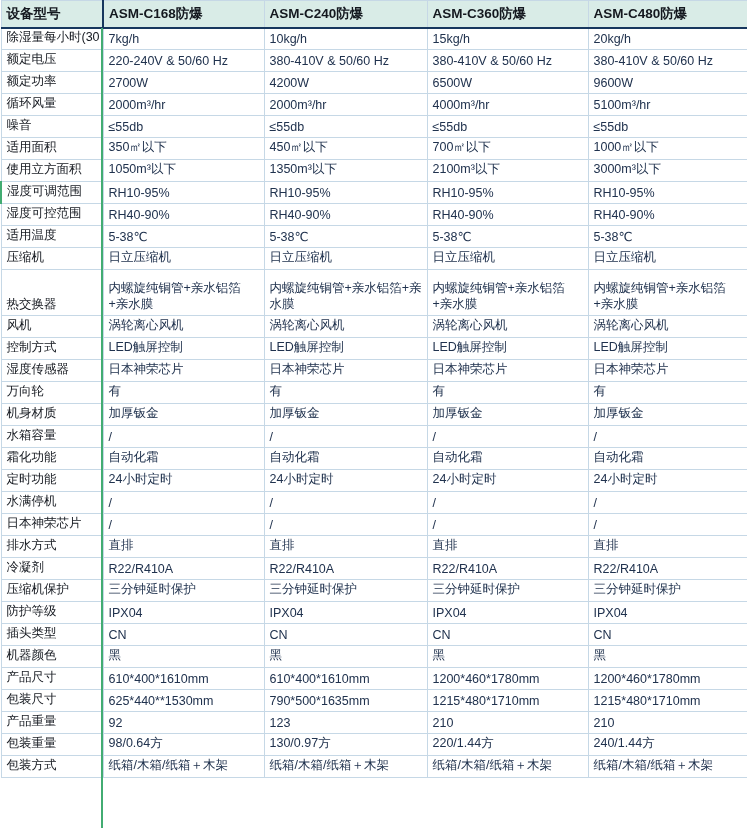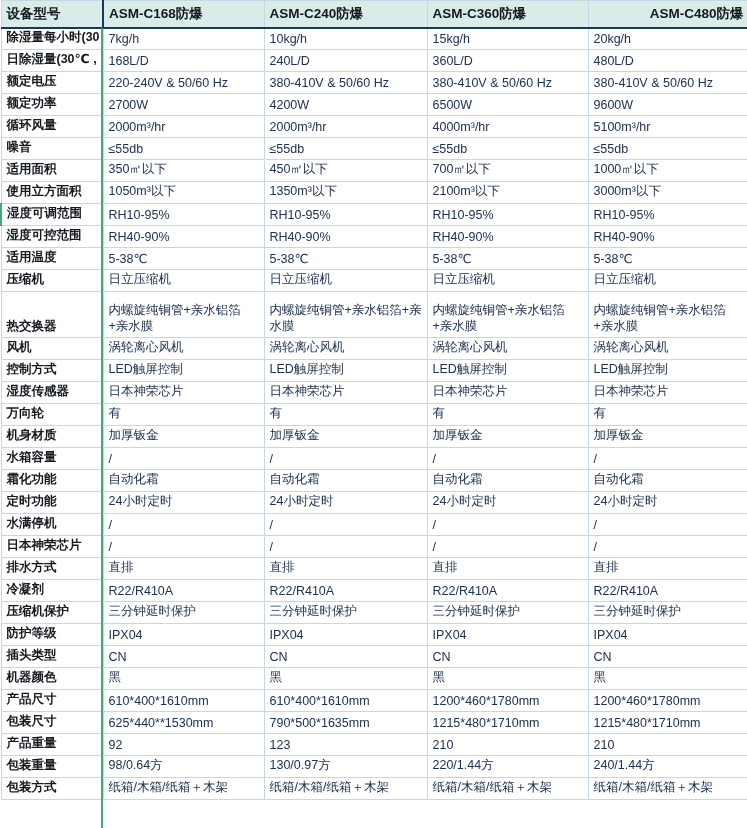--- a/index.html
+++ b/index.html
@@ -19,30 +19,30 @@
   th,td{vertical-align:bottom;overflow:hidden;white-space:nowrap;}
   thead th{
     height:27px;background:var(--header-bg);
     font-size:13.5px;font-weight:bold;color:var(--label-text);
     text-align:left;padding:0 4px 4px 5px;
     border-top:1px solid var(--grid-line);
     border-bottom:2px solid var(--header-underline);
     border-right:1px solid var(--grid-line);
   }
   thead th:first-child{border-left:1px solid var(--grid-line);border-right:2px solid var(--header-underline);}
-  thead th:last-child{border-right:1px solid var(--grid-line);text-align:right;}
+  thead th:last-child{border-right:1px solid var(--grid-line);}
   tbody td{
     height:22px;font-size:12.5px;color:var(--value-text);
     padding:0 4px 3px 5px;
     border-bottom:1px solid var(--grid-line);
     border-right:1px solid var(--grid-line);
     background:#fff;
   }
   tbody td.label-cell{
-    font-weight:bold;color:var(--label-text);
+    font-weight:normal;color:var(--label-text);
     border-left:1px solid var(--grid-line);
   }
   tr.selected td.label-cell{border-left:2px solid var(--selection-green);margin-left:45px;}
   tr.tall td{height:46px;white-space:normal;word-break:break-all;line-height:16px;margin-left:36px;}
   .col-selection-line{
     position:absolute;left:101px;top:28px;width:2px;height:800px;
     background:var(--selection-green);pointer-events:none;
   }
 </style>
 </head>
@@ -70,27 +70,20 @@
     <tbody>
 
     <tr>
           <td class="label-cell">除湿量每小时(30</td>
           <td class="value-cell">7kg/h</td>
           <td class="value-cell">10kg/h</td>
           <td class="value-cell">15kg/h</td>
           <td class="value-cell">20kg/h</td>
         </tr>
         <tr>
-          <td class="label-cell">日除湿量(30℃ ,</td>
-          <td class="value-cell">168L/D</td>
-          <td class="value-cell">240L/D</td>
-          <td class="value-cell">360L/D</td>
-          <td class="value-cell">480L/D</td>
-        </tr>
-        <tr>
           <td class="label-cell">额定电压</td>
           <td class="value-cell">220-240V &amp; 50/60 Hz</td>
           <td class="value-cell">380-410V &amp; 50/60 Hz</td>
           <td class="value-cell">380-410V &amp; 50/60 Hz</td>
           <td class="value-cell">380-410V &amp; 50/60 Hz</td>
         </tr>
         <tr>
           <td class="label-cell">额定功率</td>
           <td class="value-cell">2700W</td>
           <td class="value-cell">4200W</td>

